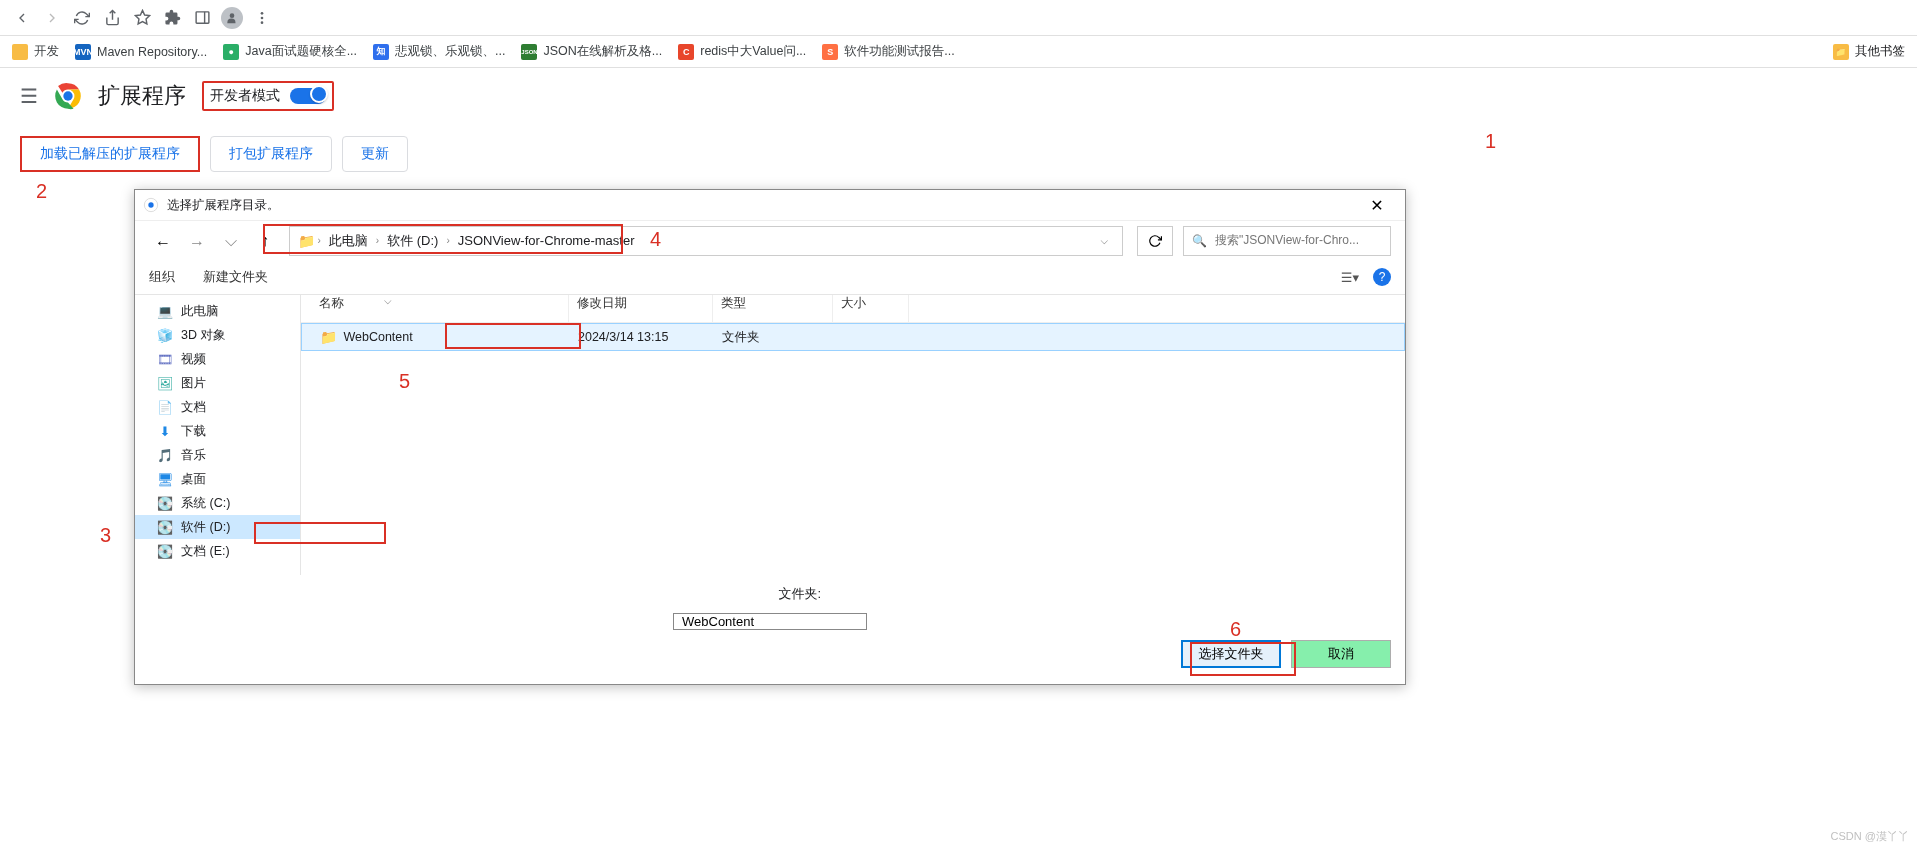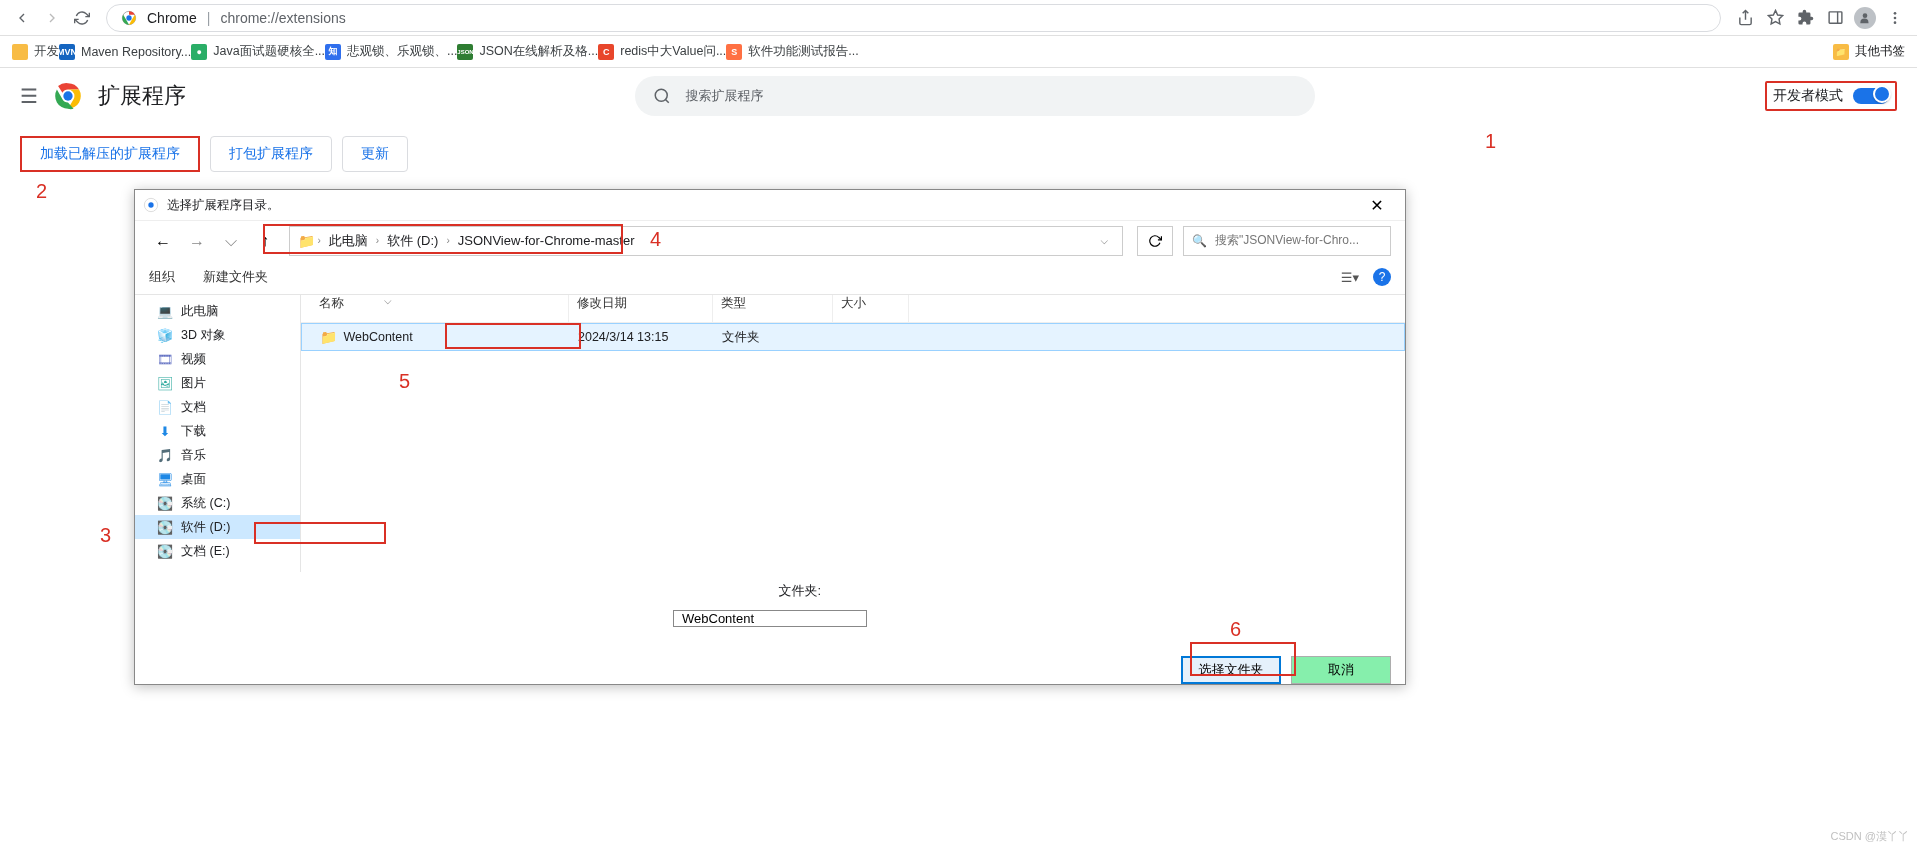--- a/index.html
+++ b/index.html
@@ -11,21 +11,21 @@
     .nav-btn.disabled{color:#bbb;}
     .addr-bar{flex:1;height:28px;background:#fff;border:1px solid #dadce0;border-radius:14px;display:flex;align-items:center;margin:0 8px;padding:0 14px;font-size:14px;color:#5f6368;gap:10px;}
     .addr-site{color:#202124;}
     .addr-sep{color:#9aa0a6;}
     .addr-url{color:#5f6368;}
     .tool-icons{display:flex;align-items:center;gap:2px;}
     .tool-icons .nav-btn{color:#5f6368;}
     .avatar-circ{width:22px;height:22px;border-radius:50%;background:#bdc1c6;display:flex;align-items:center;justify-content:center;}
     
     
-    .bm-bar{height:32px;display:flex;align-items:center;padding:0 12px;gap:0;border-bottom:1px solid #e0e0e0;font-size:12.5px;}
+    .bm-bar{height:32px;display:flex;align-items:center;padding:0 12px;gap:16px;border-bottom:1px solid #e0e0e0;font-size:12.5px;}
     .bm{display:flex;align-items:center;gap:6px;color:#3c4043;}
     .bm-favicon{width:16px;height:16px;border-radius:2px;display:flex;align-items:center;justify-content:center;font-size:9px;font-weight:bold;color:#fff;}
     .bm-right{margin-left:auto;display:flex;align-items:center;gap:6px;}
     
     
     .page-hdr{height:56px;display:flex;align-items:center;padding:0 20px;gap:16px;}
     .ham{font-size:20px;color:#5f6368;}
     .chrome-logo{width:28px;height:28px;}
     .page-title{font-size:22px;color:#202124;font-weight:400;}
     .search-wrap{flex:1;display:flex;justify-content:center;}
@@ -77,21 +77,21 @@
     .frow{height:28px;display:flex;align-items:center;font-size:12.5px;background:#e5f3ff;border:1px solid #99d1ff;}
     .fc{padding:0 8px;}
     .fc.name{width:268px;padding-left:18px;display:flex;align-items:center;gap:6px;}
     .fc.date{width:144px;}
     .fc.type{width:120px;}
     .fc.size{width:76px;}
     
     .dlg-bottom{display:flex;align-items:center;padding:10px 14px;gap:10px;flex-direction:column;}
     .fld-lbl{font-size:13px;width:102px;text-align:right;}
     .fld-input{flex:1;height:26px;border:1px solid #888;padding:0 8px;font-size:13px;}
-    .dlg-btns{display:flex;justify-content:flex-end;padding:0 14px 0;gap:10px;margin-top:19px;}
+    .dlg-btns{display:flex;justify-content:flex-end;padding:0 14px 16px;gap:10px;}
     .dlg-btn{width:100px;height:28px;border:1px solid #adadad;background:#86efac;font-size:13px;}
     .dlg-btn.primary{border:2px solid #0078d7;background:#e5f1fb;}
     
     .watermark{position:absolute;right:8px;bottom:6px;font-size:11px;color:#c0c0c0;}
     svg{display:block;}
   </style>
 </head>
 <body>
 
 <div class="top-toolbar">
@@ -104,32 +104,20 @@
       <svg width="16" height="16" viewBox="0 0 24 24" fill="none" stroke="#bbb" stroke-width="2">
         <path d="M9 18l6-6-6-6"></path>
       </svg>
     </div>
   <div class="nav-btn">
       <svg width="16" height="16" viewBox="0 0 24 24" fill="none" stroke="#5f6368" stroke-width="2">
         <path d="M23 4v6h-6M1 20v-6h6"></path>
         <path d="M3.51 9a9 9 0 0114.85-3.36L23 10M1 14l4.64 4.36A9 9 0 0020.49 15"></path>
       </svg>
     </div>
-  <div class="addr-bar">
-    <svg width="16" height="16" viewBox="0 0 24 24">
-        <circle cx="12" cy="12" r="10" fill="#fff" stroke="#888"></circle>
-        <circle cx="12" cy="12" r="4" fill="#1a73e8"></circle>
-        <path d="M12 2a10 10 0 018.66 5H12" fill="#ea4335"></path>
-        <path d="M3.34 7A10 10 0 0012 22l-4-7" fill="#34a853"></path>
-        <path d="M20.66 7A10 10 0 0112 22l4-7 4.66-8" fill="#fbbc04"></path>
-      </svg>
-    <span class="addr-site">Chrome</span>
-    <span class="addr-sep">|</span>
-    <span class="addr-url">chrome://extensions</span>
-  </div>
   <div class="tool-icons">
     <div class="nav-btn">
         <svg width="17" height="17" viewBox="0 0 24 24" fill="none" stroke="#5f6368" stroke-width="2">
           <path d="M4 12v8a2 2 0 002 2h12a2 2 0 002-2v-8M16 6l-4-4-4 4M12 2v13"></path>
         </svg>
       </div>
     <div class="nav-btn">
         <svg width="17" height="17" viewBox="0 0 24 24" fill="none" stroke="#5f6368" stroke-width="2">
           <polygon points="12 2 15 8.5 22 9.3 17 14 18.2 21 12 17.8 5.8 21 7 14 2 9.3 9 8.5 12 2"></polygon>
         </svg>
@@ -202,29 +190,20 @@
   <span class="ham">☰</span>
   <svg class="chrome-logo" viewBox="0 0 24 24">
       <circle cx="12" cy="12" r="11" fill="#fff"></circle>
       <path d="M12 1a11 11 0 019.5 5.5H12a5.5 5.5 0 00-4.76 2.75L3.5 3.5A11 11 0 0112 1z" fill="#ea4335"></path>
       <path d="M21.5 6.5A11 11 0 0112 23l4.76-8.25A5.5 5.5 0 0017.5 12a5.5 5.5 0 00-5.5-5.5h9.5z" fill="#fbbc04"></path>
       <path d="M12 23A11 11 0 012.5 6.5l4.74 8.25A5.5 5.5 0 0012 17.5l4.76 5.5A11 11 0 0112 23z" fill="#34a853"></path>
       <circle cx="12" cy="12" r="5" fill="#fff"></circle>
       <circle cx="12" cy="12" r="4" fill="#1a73e8"></circle>
     </svg>
   <span class="page-title">扩展程序</span>
-  <div class="search-wrap">
-    <div class="ext-search">
-      <svg width="18" height="18" viewBox="0 0 24 24" fill="none" stroke="#5f6368" stroke-width="2">
-          <circle cx="11" cy="11" r="8"></circle>
-          <line x1="21" y1="21" x2="16.65" y2="16.65"></line>
-        </svg>
-      <span>搜索扩展程序</span>
-    </div>
-  </div>
   <div class="dev-toggle">
     <span>开发者模式</span>
     <div class="toggle">
         <div class="knob"></div>
       </div>
   </div>
 </div>
 
 <div class="actions">
   <div class="act-btn load-btn">加载已解压的扩展程序</div>

